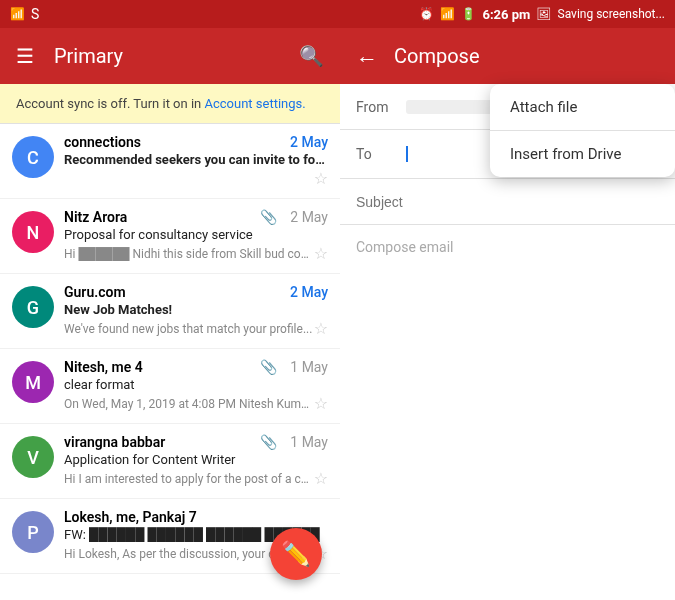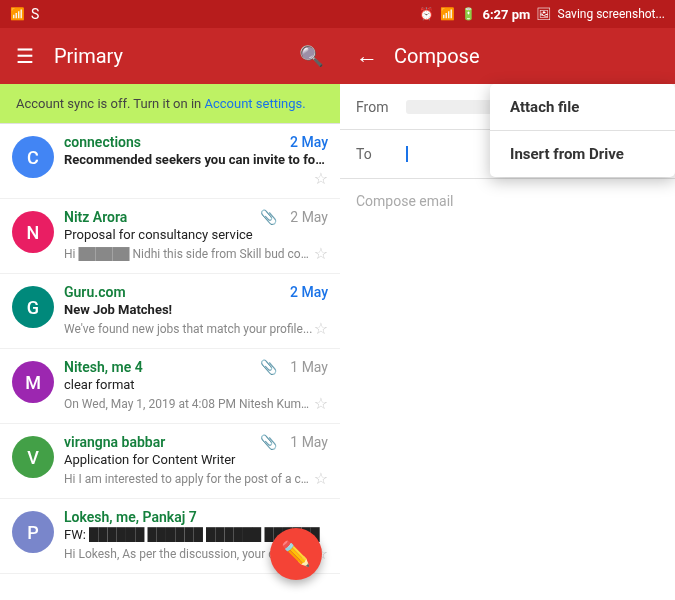--- a/index.html
+++ b/index.html
@@ -39,21 +39,21 @@
     .hamburger-icon { font-size: 20px; cursor: pointer; }
     .left-title { font-size: 20px; font-weight: 400; flex: 1; color: white; }
     .search-icon { font-size: 20px; color: white; }
 
     
     .sync-notice {
       padding: 12px 16px;
       font-size: 13px;
       color: #444;
       border-bottom: 1px solid #e0e0e0;
-      background: #bef264;
+      background: #fef9c3;
     }
     .sync-link { color: #1a73e8; text-decoration: none; }
 
     
     .email-list { flex: 1; overflow-y: auto; }
     .email-item {
       display: flex;
       align-items: flex-start;
       padding: 10px 12px;
       border-bottom: 1px solid #f0f0f0;
@@ -68,21 +68,21 @@
       align-items: center;
       justify-content: center;
       font-size: 18px;
       font-weight: 500;
       color: white;
       flex-shrink: 0;
       margin-top: 2px;
     }
     .email-content { flex: 1; min-width: 0; }
     .email-header { display: flex; justify-content: space-between; align-items: baseline; margin-bottom: 2px; }
-    .sender-name { font-size: 14px; font-weight: 600; color: #15803d; }
+    .sender-name { font-size: 14px; font-weight: 600; color: #000000; }
     .email-date { font-size: 14px; color: #999; white-space: nowrap; margin-left: 8px; }
     .email-date.unread { color: #1a73e8; font-weight: 500; }
     .email-subject { font-size: 13px; font-weight: 700; color: #222; white-space: nowrap; overflow: hidden; text-overflow: ellipsis; margin-bottom: 2px; }
     .email-preview { font-size: 12px; color: #888; white-space: nowrap; overflow: hidden; text-overflow: ellipsis; }
     .clip-icon { font-size: 14px; color: #888; }
     .star-icon { font-size: 16px; color: #ccc; margin-left: auto; }
 
     
     .right-panel { flex: 1; background: white; display: flex; flex-direction: column; position: relative; }
 
@@ -119,25 +119,24 @@
       color: #aaa;
       flex: 1;
     }
 
     
     .dropdown-menu {
       position: absolute;
       top: 56px;
       right: 0;
       background: white;
-      border-radius: 5px;
+      border-radius: 10px;
       box-shadow: 0 4px 16px rgba(0,0,0,0.25);
       z-index: 100;
       min-width: 185px;
-      font-weight: bold;
     }
     .dropdown-item {
       padding: 14px 20px;
       font-size: 15px;
       color: #333;
       cursor: pointer;
       white-space: nowrap;
     }
     .dropdown-divider { border: none; border-top: 1px solid #e0e0e0; }
 
@@ -174,21 +173,21 @@
 
 <div class="status-bar">
   <div class="status-left">
     <span>📶</span>
     <span style="font-size:14px;">S</span>
   </div>
   <div class="status-right">
     <span>⏰</span>
     <span>📶</span>
     <span>🔋</span>
-    <span class="status-time">6:27 pm</span>
+    <span class="status-time">6:26 pm</span>
     <span>🖼</span>
     <div class="saving-notice">
       <span>Saving screenshot...</span>
     </div>
   </div>
 </div>
 
 <div class="main-container">
 
   <div class="left-panel">
@@ -329,20 +328,23 @@
         <span class="field-label">From</span>
         <div class="field-value blurred"></div>
       </div>
 
       <div class="compose-field">
         <span class="field-label">To</span>
         <input class="field-input" type="text" style="border-left: 2px solid rgb(26, 115, 232); padding-left: 4px;">
         <span class="chevron-down">⌄</span>
       </div>
 
+      <div class="compose-field">
+        <input class="field-input" type="text" placeholder="Subject" style="">
+      </div>
 
       <div class="compose-body">
         <span>Compose email</span>
       </div>
 
     </div>
 
   </div>
 
 </div>

